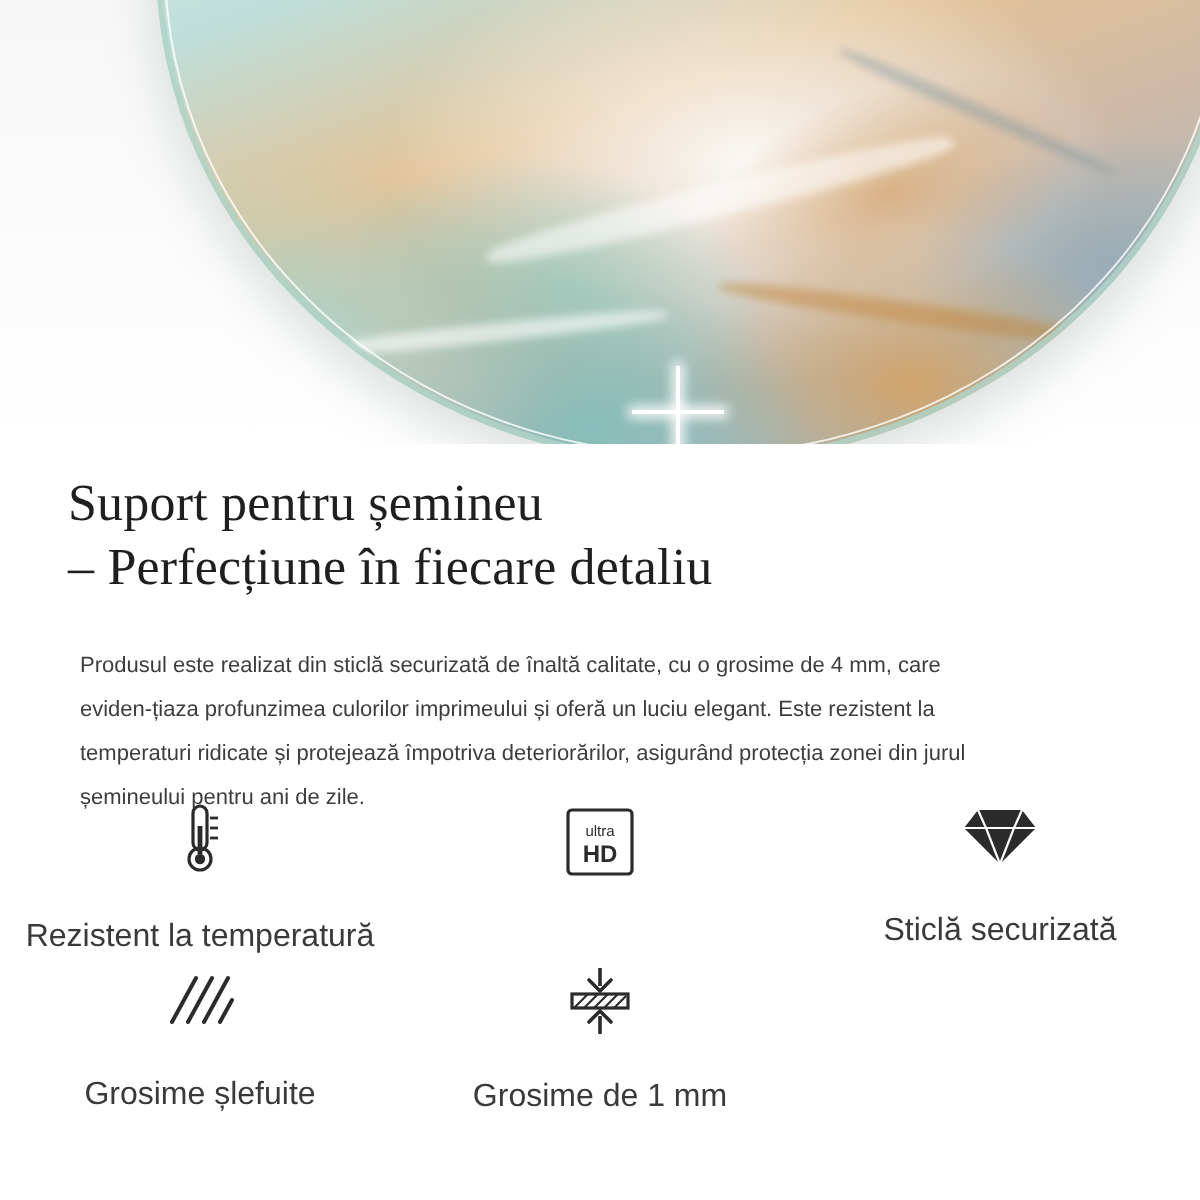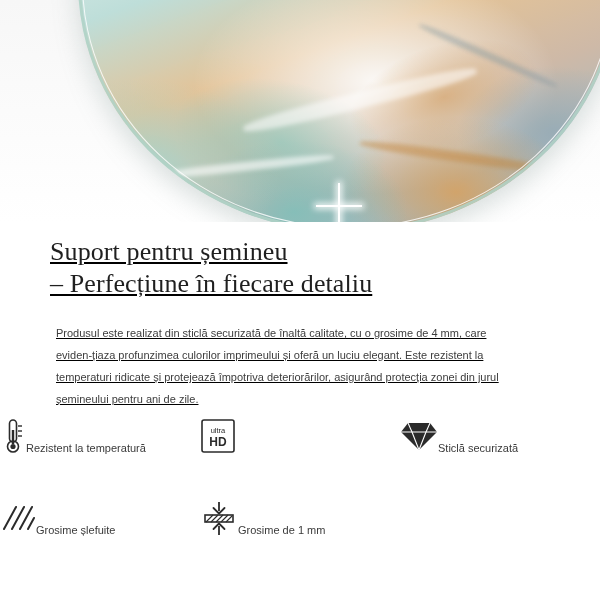--- a/index.html
+++ b/index.html
@@ -127,23 +127,22 @@
     background: #ffffff;
     box-shadow: 0 0 6px 2px rgba(255,255,255,0.9);
   }
   .sparkle:before { left: 22px; top: 0; width: 2px; height: 46px; }
   .sparkle:after  { left: 0; top: 22px; width: 46px; height: 2px; }
 
   
   .content {
     position: absolute;
     top: 222px;
-    left: 16px;
+    left: 0;
     width: 551px;
-    text-decoration: underline;
   }
   .headline {
     margin: 0;
     padding: 14px 34px 0 34px;
     font-family: "Liberation Serif", serif;
     font-size: 26px;
     line-height: 32px;
     font-weight: 400;
     color: #1f1f1f;
     letter-spacing: 0.1px;
@@ -163,33 +162,33 @@
     top: 400px;
     left: 0;
     width: 600px;
     display: grid;
     grid-template-columns: repeat(3, 1fr);
     grid-template-rows: 72px 72px;
     row-gap: 10px;
   }
   .feature {
     display: flex;
-    flex-direction: row;
+    flex-direction: column;
     align-items: center;
     justify-content: flex-start;
   }
   .feature-icon {
     height: 42px;
     display: flex;
     align-items: center;
     justify-content: center;
   }
   .feature-label {
     margin-top: 24px;
-    font-size: 11px;
+    font-size: 16px;
     color: #3a3a3a;
     text-align: center;
     line-height: 13px;
   }
   svg { display: block; }
 </style>
 </head>
 <body>
 
 <div class="page">

